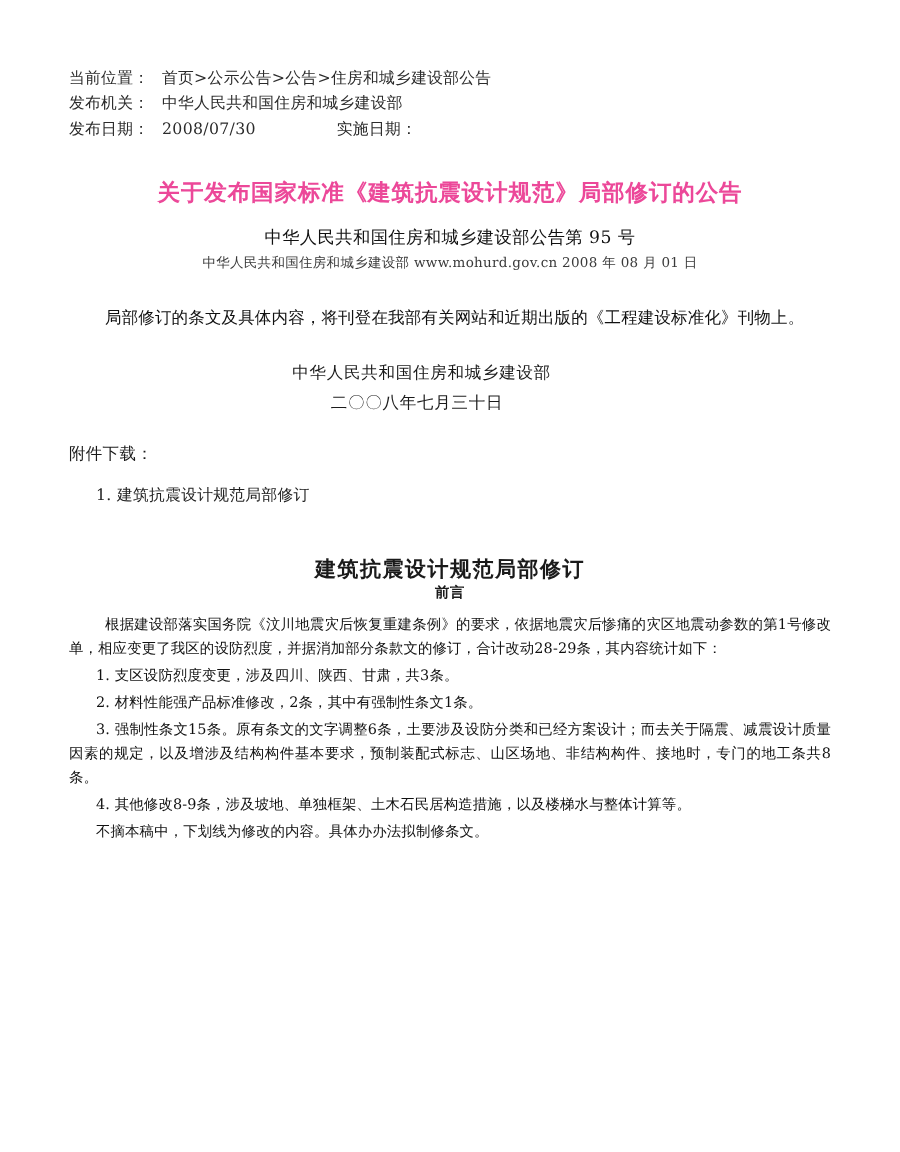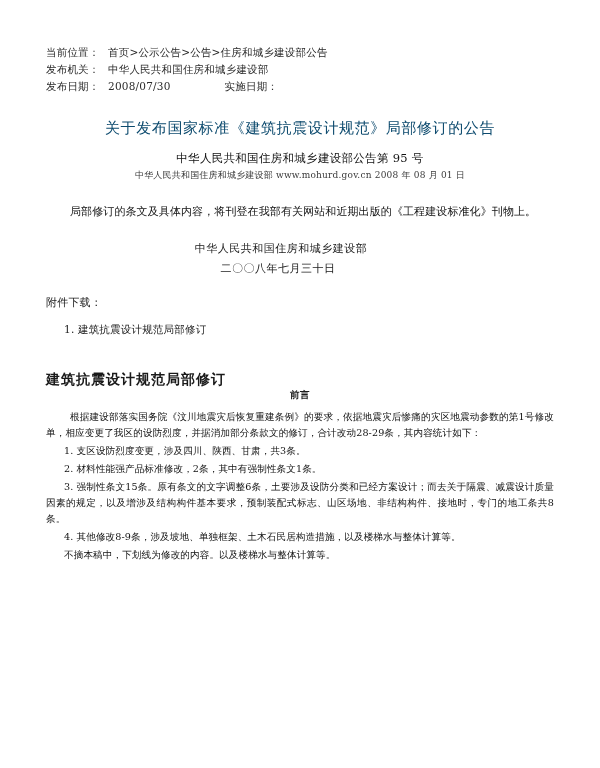--- a/index.html
+++ b/index.html
@@ -43,22 +43,22 @@
   }
   .meta-value.second {
     margin-left: 54px;
   }
 
   
   .doc-title {
     margin-top: 22px;
     text-align: center;
     font-size: 15px;
-    font-weight: normal;
-    color: #0c4a6e;
+    font-weight: bold;
+    color: #ec4899;
     letter-spacing: 0.6px;
     line-height: 22px;
   }
   .doc-subtitle {
     margin-top: 12px;
     text-align: center;
     font-size: 11.5px;
     color: #111;
     letter-spacing: 0.3px;
   }
@@ -107,20 +107,21 @@
     margin-top: 13px;
     font-size: 10.5px;
     color: #222;
     padding-left: 18px;
     letter-spacing: 0.2px;
   }
 
   
   .section-title {
     margin-top: 34px;
+    text-align: center;
     font-size: 14px;
     font-weight: bold;
     letter-spacing: 1px;
   }
   .section-sub {
     text-align: center;
     font-size: 9.5px;
     font-weight: bold;
     letter-spacing: 0.5px;
   }
@@ -182,16 +183,16 @@
 
   <div class="section-title">建筑抗震设计规范局部修订</div>
   <div class="section-sub">前言</div>
 
   <div class="small-body">
     <p class="indent">根据建设部落实国务院《汶川地震灾后恢复重建条例》的要求，依据地震灾后惨痛的灾区地震动参数的第1号修改单，相应变更了我区的设防烈度，并据消加部分条款文的修订，合计改动28-29条，其内容统计如下：</p>
     <p class="list-item">1. 支区设防烈度变更，涉及四川、陕西、甘肃，共3条。</p>
     <p class="list-item">2. 材料性能强产品标准修改，2条，其中有强制性条文1条。</p>
     <p class="list-item">3. 强制性条文15条。原有条文的文字调整6条，土要涉及设防分类和已经方案设计；而去关于隔震、减震设计质量因素的规定，以及增涉及结构构件基本要求，预制装配式标志、山区场地、非结构构件、接地时，专门的地工条共8条。</p>
     <p class="list-item">4. 其他修改8-9条，涉及坡地、单独框架、土木石民居构造措施，以及楼梯水与整体计算等。</p>
-    <p class="list-item">不摘本稿中，下划线为修改的内容。以及楼梯水与整体计算等。</p>
+    <p class="list-item">不摘本稿中，下划线为修改的内容。具体办办法拟制修条文。</p>
   </div>
 
 </div>
 
 </body></html>

